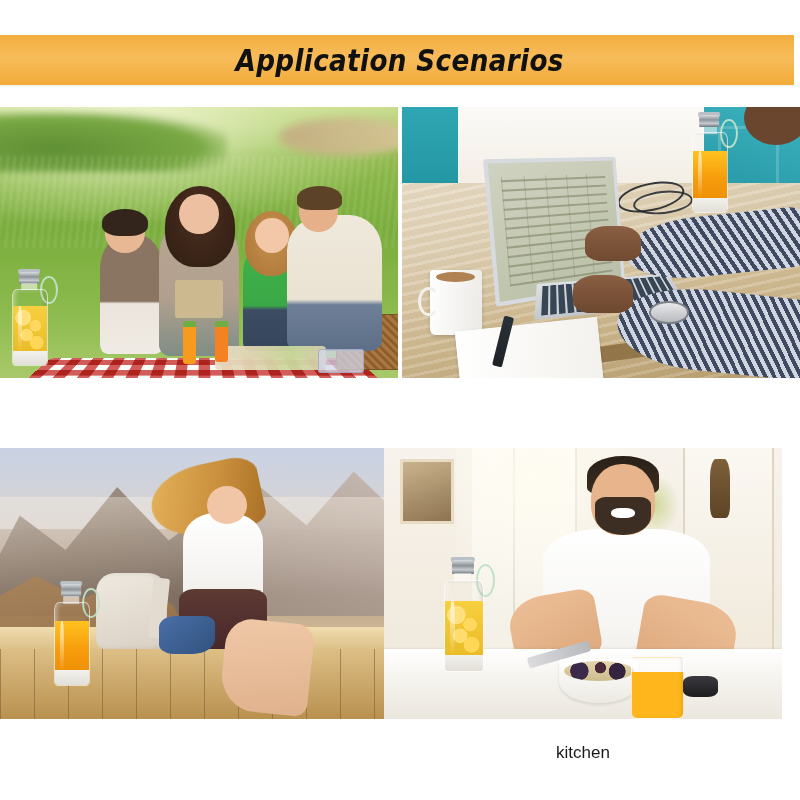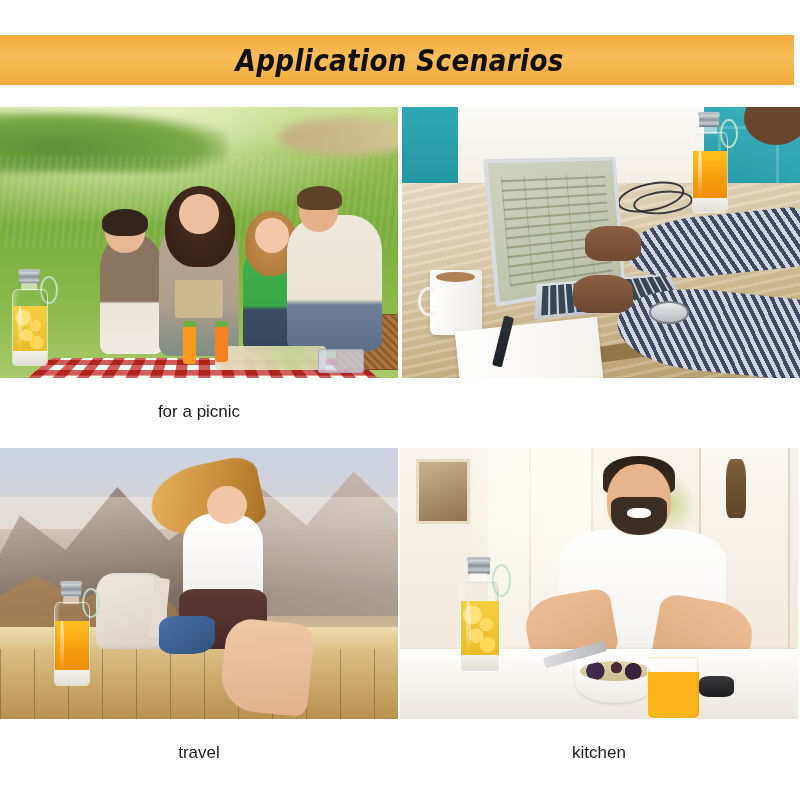--- a/index.html
+++ b/index.html
@@ -30,21 +30,21 @@
     white-space:nowrap;
     transform:scaleX(.94);
   }
 
   
   .grid{position:absolute;left:0;top:107px;width:800px;height:640px;}
   .cell{position:absolute;width:398px;}
   .cell.c0{left:0;top:0;}
   .cell.c1{left:402px;top:0;}
   .cell.c2{left:0;top:341px;}
-  .cell.c3{left:400px;top:341px;}
+  .cell.c3{left:384px;top:341px;}
 
   .photo{
     position:relative;width:398px;height:271px;overflow:hidden;
     background:#ddd;
   }
   .caption{
     height:40px;line-height:40px;text-align:center;
     font-size:17px;color:#1a1a1a;
     font-family:"Liberation Sans", sans-serif;
     padding-top:14px;
@@ -360,21 +360,20 @@
         <div class="b-cap"></div>
         <div class="b-loop"></div>
         <div class="b-neck"></div>
         <div class="b-body">
           <div class="b-fill fill-mango"></div>
           <div class="b-base"></div>
           <div class="b-gloss"></div>
         </div>
       </div>
     </div>
-    <div class="caption">for a picnic</div>
   </div>
 
   <div class="cell c1">
     <div class="photo sc-office">
       <div class="of-wall"></div>
       <div class="of-teal-l"></div>
       <div class="of-teal-r"></div>
       <div class="of-desk"></div>
       <div class="of-desk-grain"></div>
       <div class="of-desk-edge"></div>
@@ -436,21 +435,20 @@
         <div class="b-cap"></div>
         <div class="b-loop"></div>
         <div class="b-neck"></div>
         <div class="b-body">
           <div class="b-fill fill-orange"></div>
           <div class="b-base"></div>
           <div class="b-gloss"></div>
         </div>
       </div>
     </div>
-    <div class="caption">travel</div>
   </div>
 
   <div class="cell c3">
     <div class="photo sc-kitchen">
       <div class="kt-window"></div>
       <div class="kt-window2"></div>
       <div class="kt-glow"></div>
       <div class="kt-frame"></div>
       <div class="kt-vase"></div>
       <div class="kt-plant"></div>

